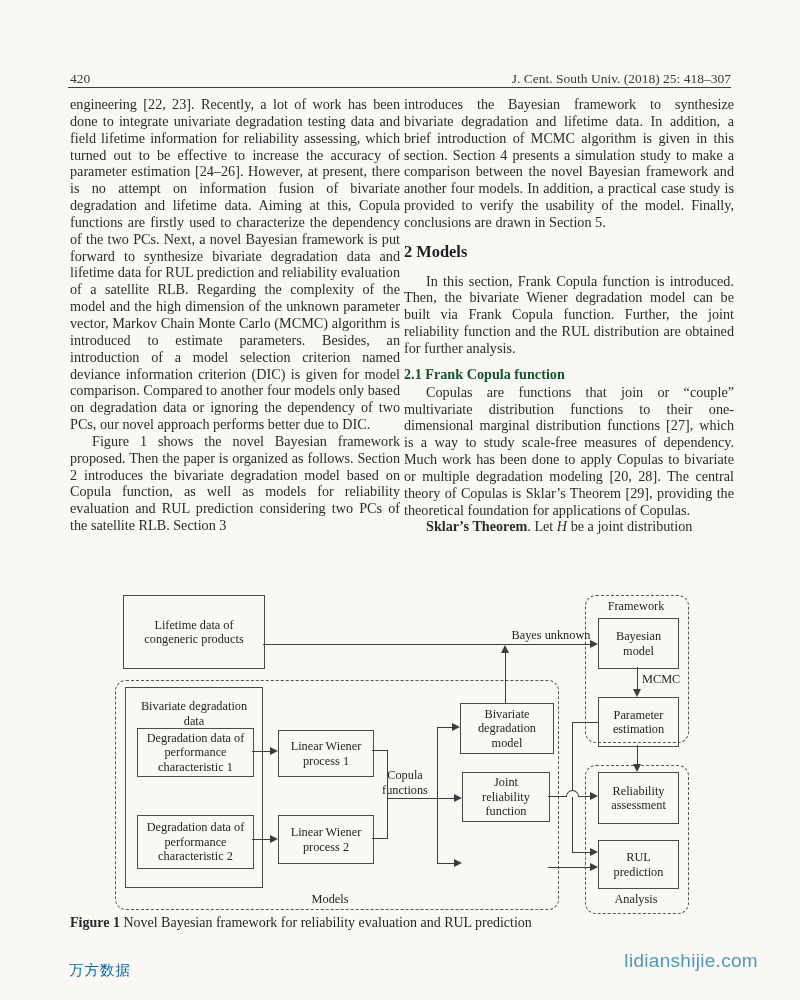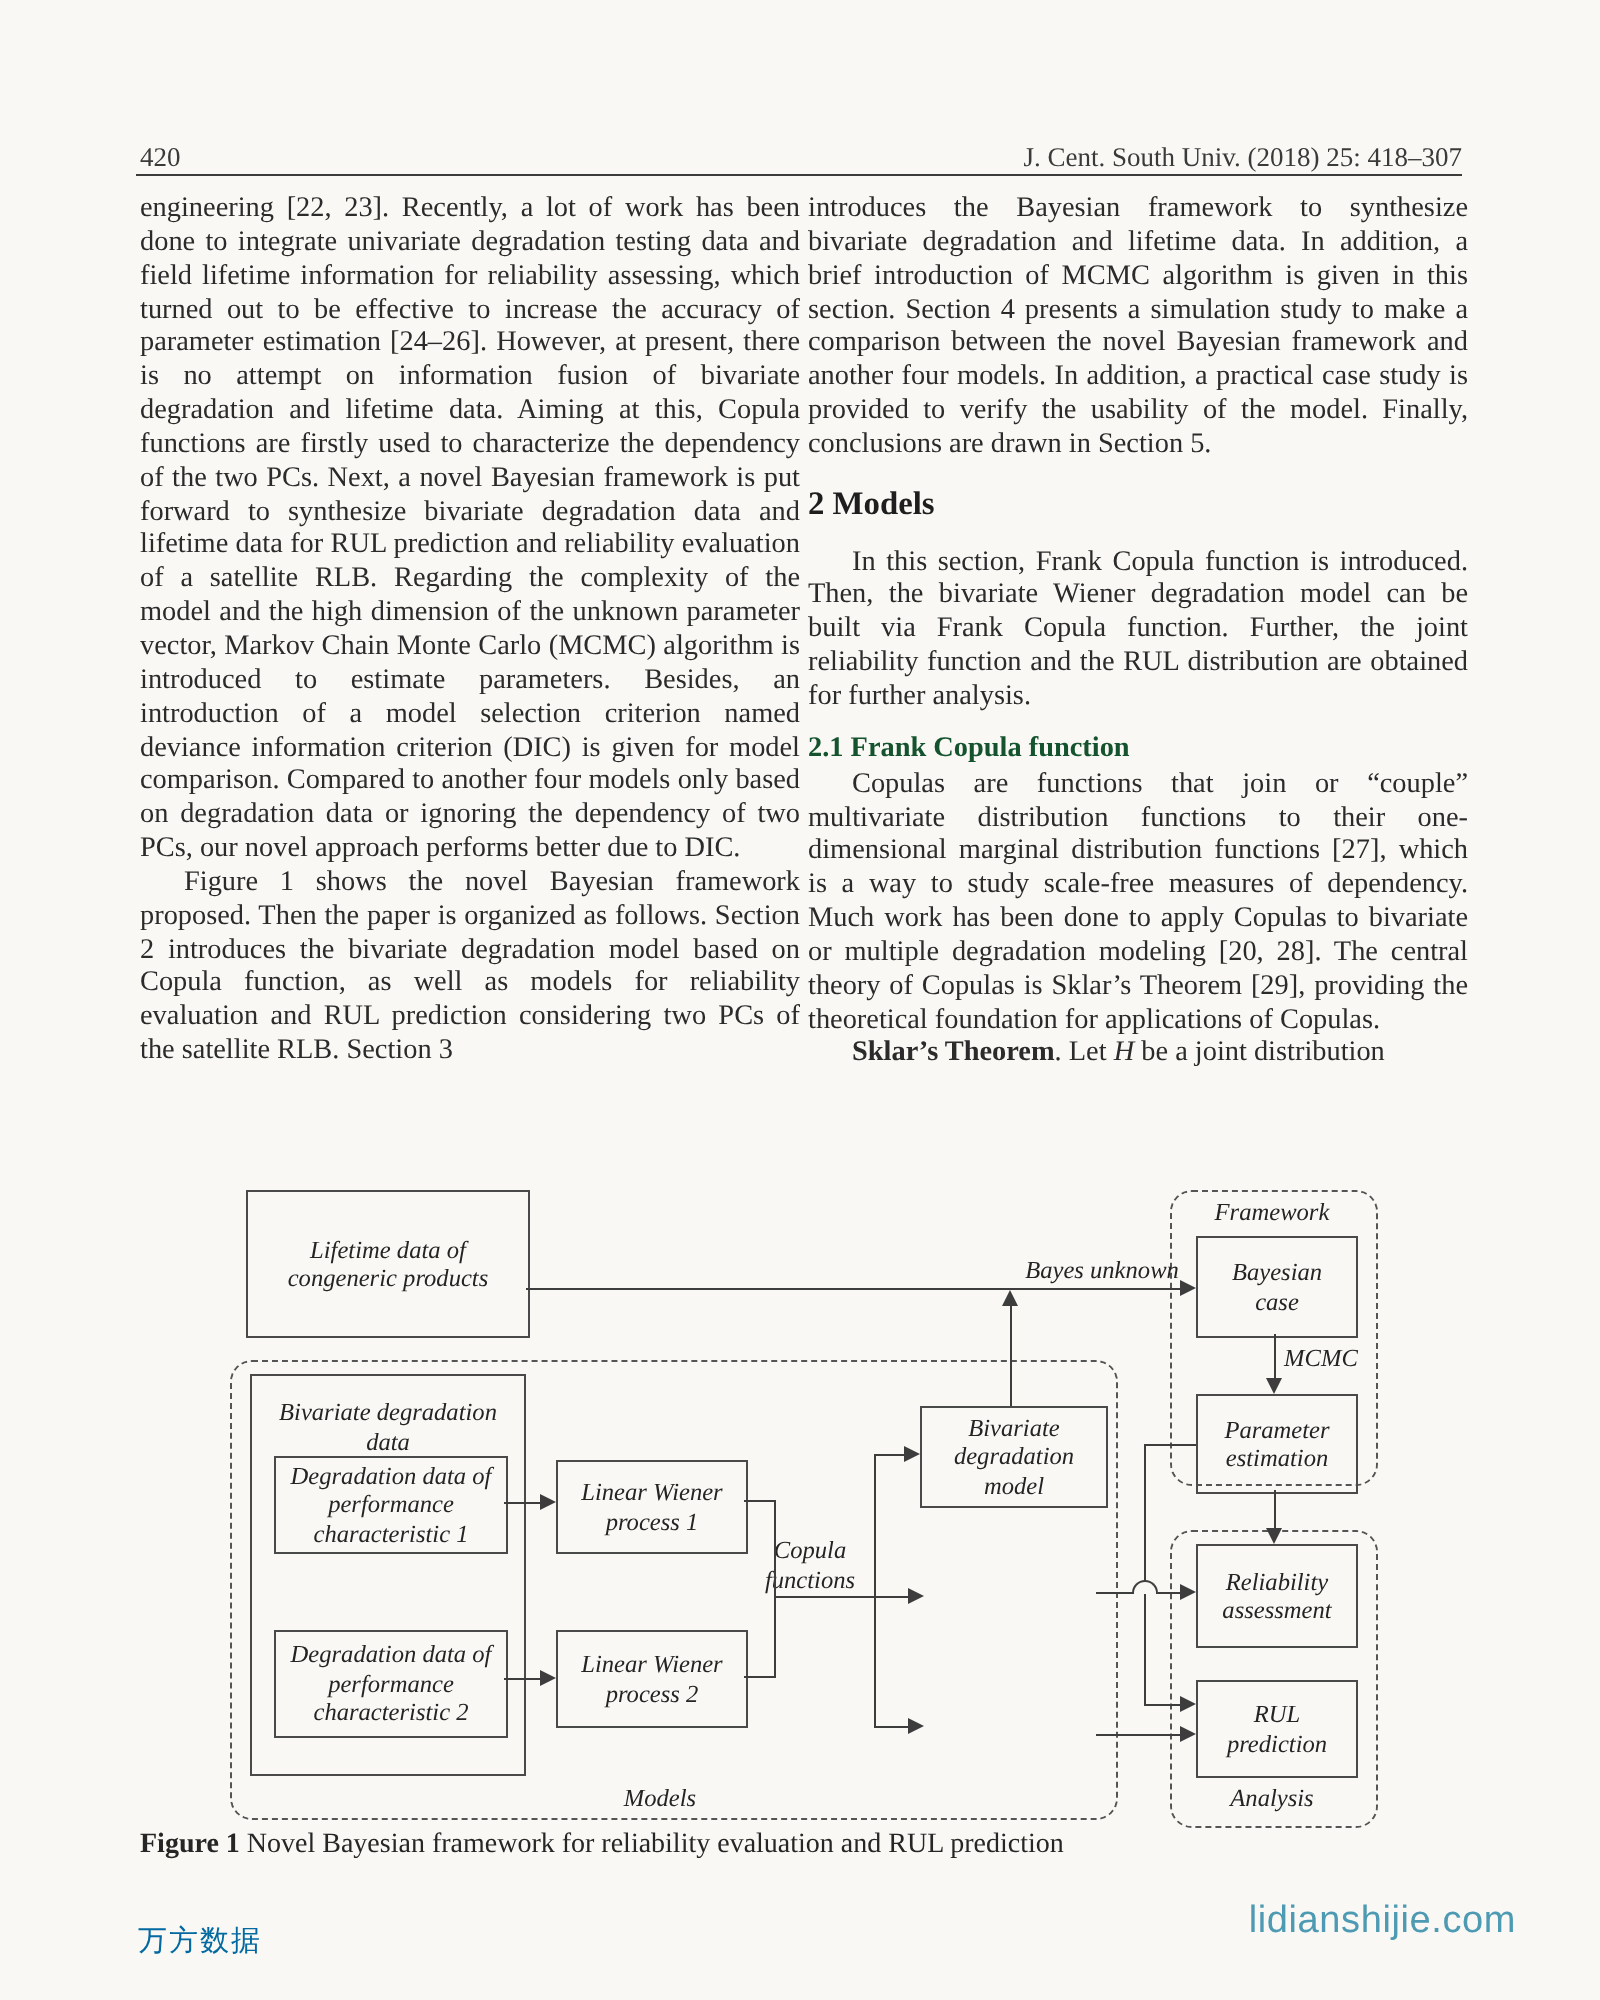--- a/index.html
+++ b/index.html
@@ -16,21 +16,21 @@
   
   .col{top:96px;width:330px;height:494px;overflow:hidden;
        font-size:14.2px;line-height:16.85px;text-align:justify;color:#2b2b2b;}
   .col p{margin:0;}
   .col p.ind{text-indent:22px;}
   h2.sec{font-size:16.4px;margin:13px 0 12px 0;color:#1e1e1e;font-weight:bold;}
   h3.sub{font-size:14.2px;margin:9px 0 1px 0;color:#14532d;font-weight:bold;}
   .b{font-weight:bold;}
   .i{font-style:italic;}
   
-  .fig{top:588px;left:70px;width:690px;height:332px;font-size:12.3px;line-height:1.18;color:#242424;font-style:italic;}
+  .fig{top:588px;left:70px;width:690px;height:332px;font-size:12.3px;line-height:1.18;color:#242424;}
   .node{position:absolute;border:1px solid #4a4a4a;display:flex;align-items:center;
         justify-content:center;text-align:center;white-space:pre-line;background:transparent;}
   .group{position:absolute;border:1px dashed #555;border-radius:11px;}
   .glabel{position:absolute;text-align:center;white-space:pre-line;}
   .toplabel{position:absolute;display:block;text-align:center;white-space:pre-line;
             align-items:flex-start;padding-top:11px;box-sizing:border-box;}
   .hline{position:absolute;height:0;border-top:1px solid #3d3d3d;}
   .vline{position:absolute;width:0;border-left:1px solid #3d3d3d;}
   .arr-r{position:absolute;width:0;height:0;border-top:4px solid transparent;
          border-bottom:4px solid transparent;border-left:8px solid #3d3d3d;}
@@ -87,22 +87,25 @@
   <div class="node" style="left:67px;top:227px;width:115px;height:52px;">Degradation data of
 performance
 characteristic 2</div>
   <div class="node" style="left:208px;top:142px;width:94px;height:45px;">Linear Wiener
 process 1</div>
   <div class="node" style="left:208px;top:227px;width:94px;height:47px;">Linear Wiener
 process 2</div>
   <div class="node" style="left:390px;top:115px;width:92px;height:49px;">Bivariate
 degradation
 model</div>
+  <div class="node" style="left:392px;top:184px;width:86px;height:48px;">Joint
+reliability
+function</div>
   <div class="node" style="left:528px;top:30px;width:79px;height:49px;">Bayesian
-case</div>
+model</div>
   <div class="node" style="left:528px;top:109px;width:79px;height:48px;">Parameter
 estimation</div>
   <div class="node" style="left:528px;top:184px;width:79px;height:50px;">Reliability
 assessment</div>
   <div class="node" style="left:528px;top:252px;width:79px;height:47px;">RUL
 prediction</div>
 
   <div class="glabel" style="left:436px;top:40px;width:90px;">Bayes unknown</div>
   <div class="glabel" style="left:572px;top:84px;width:48px;text-align:left;">MCMC</div>
   <div class="glabel" style="left:303px;top:180px;width:64px;">Copula

